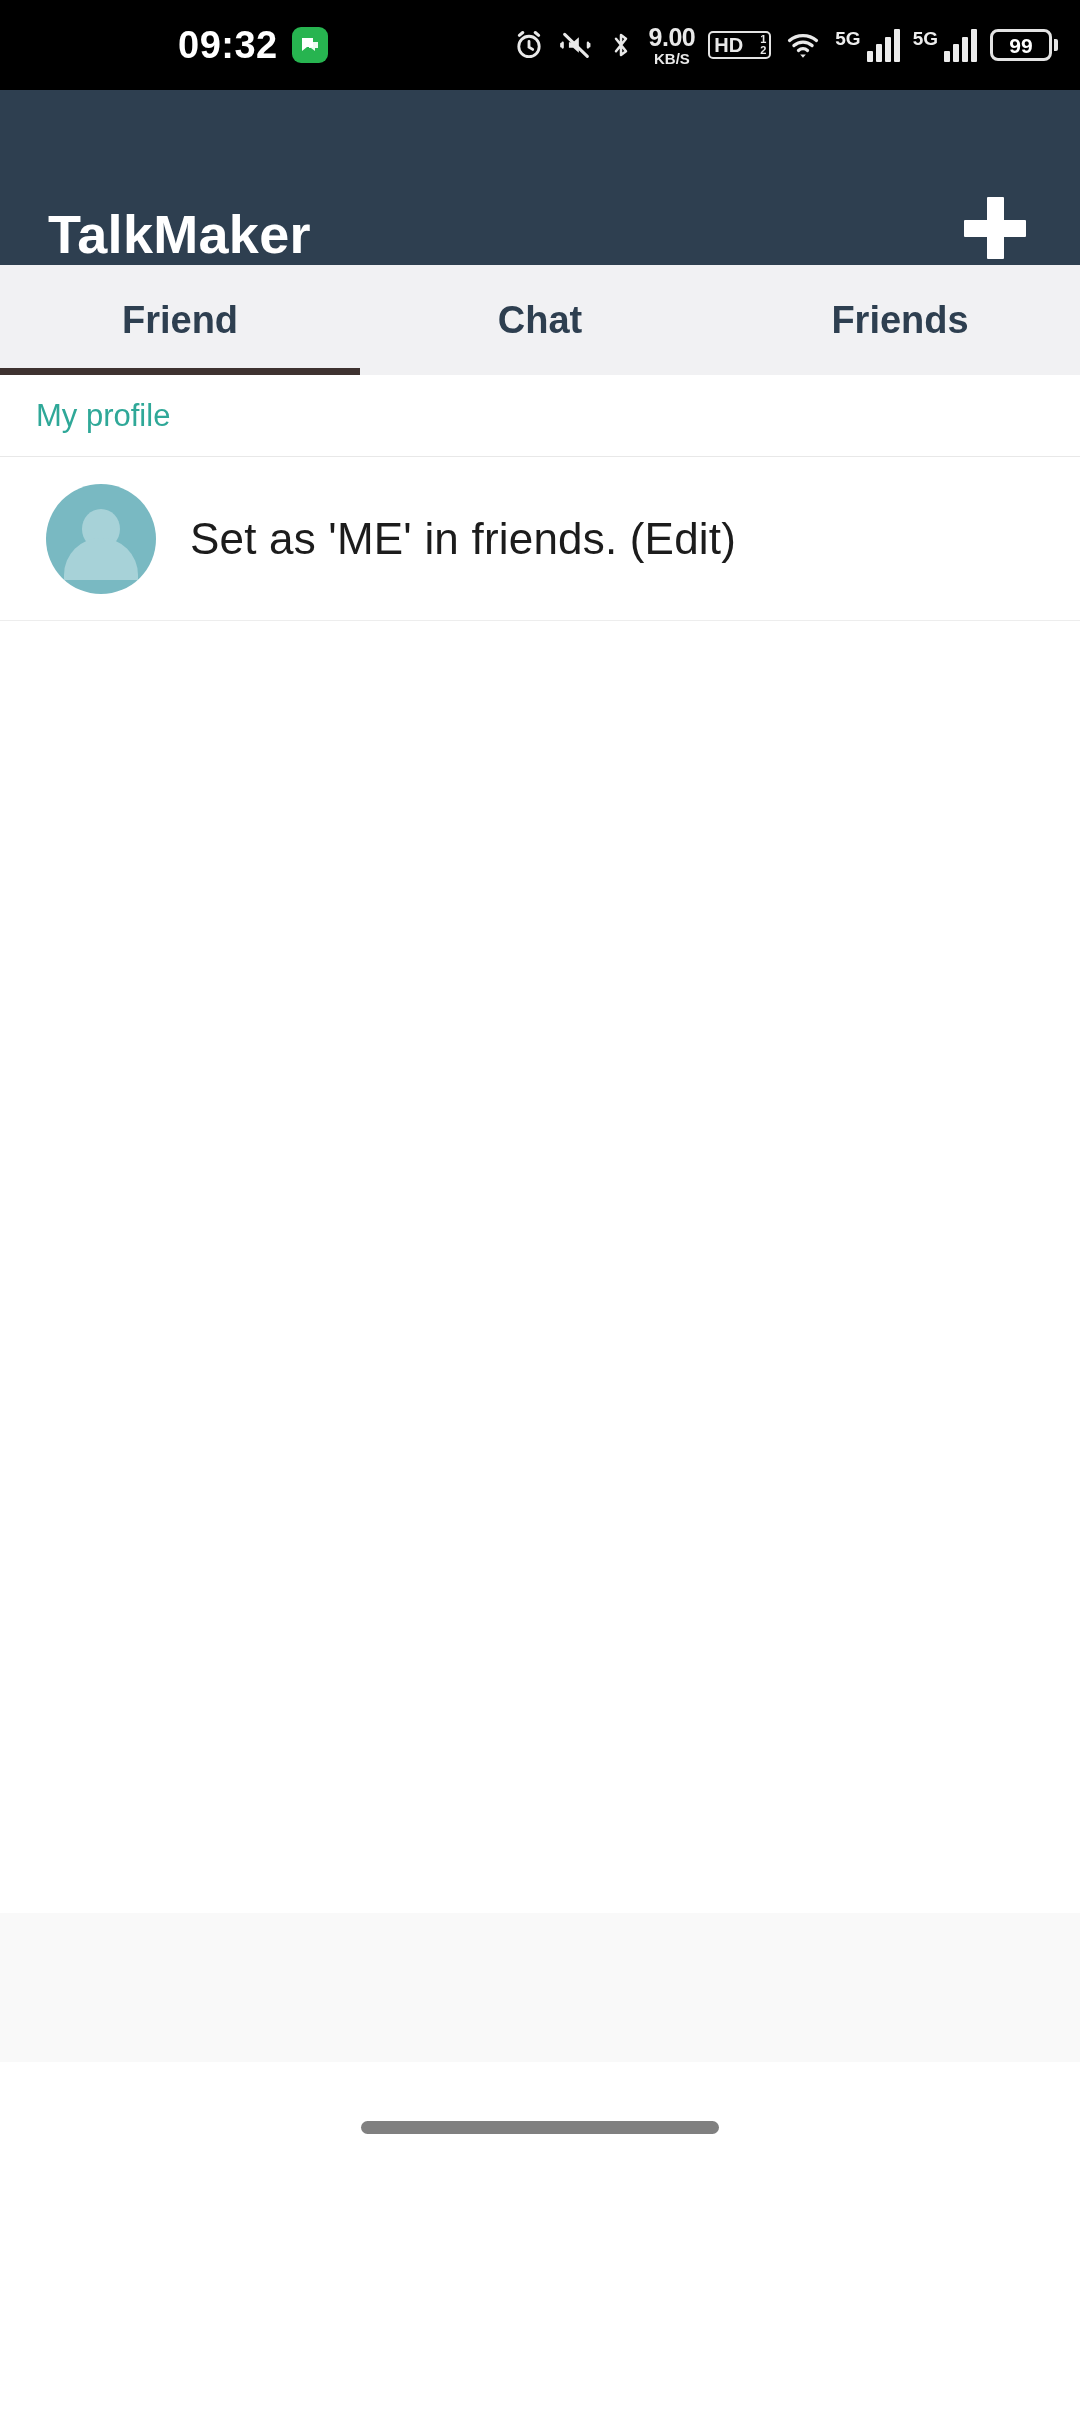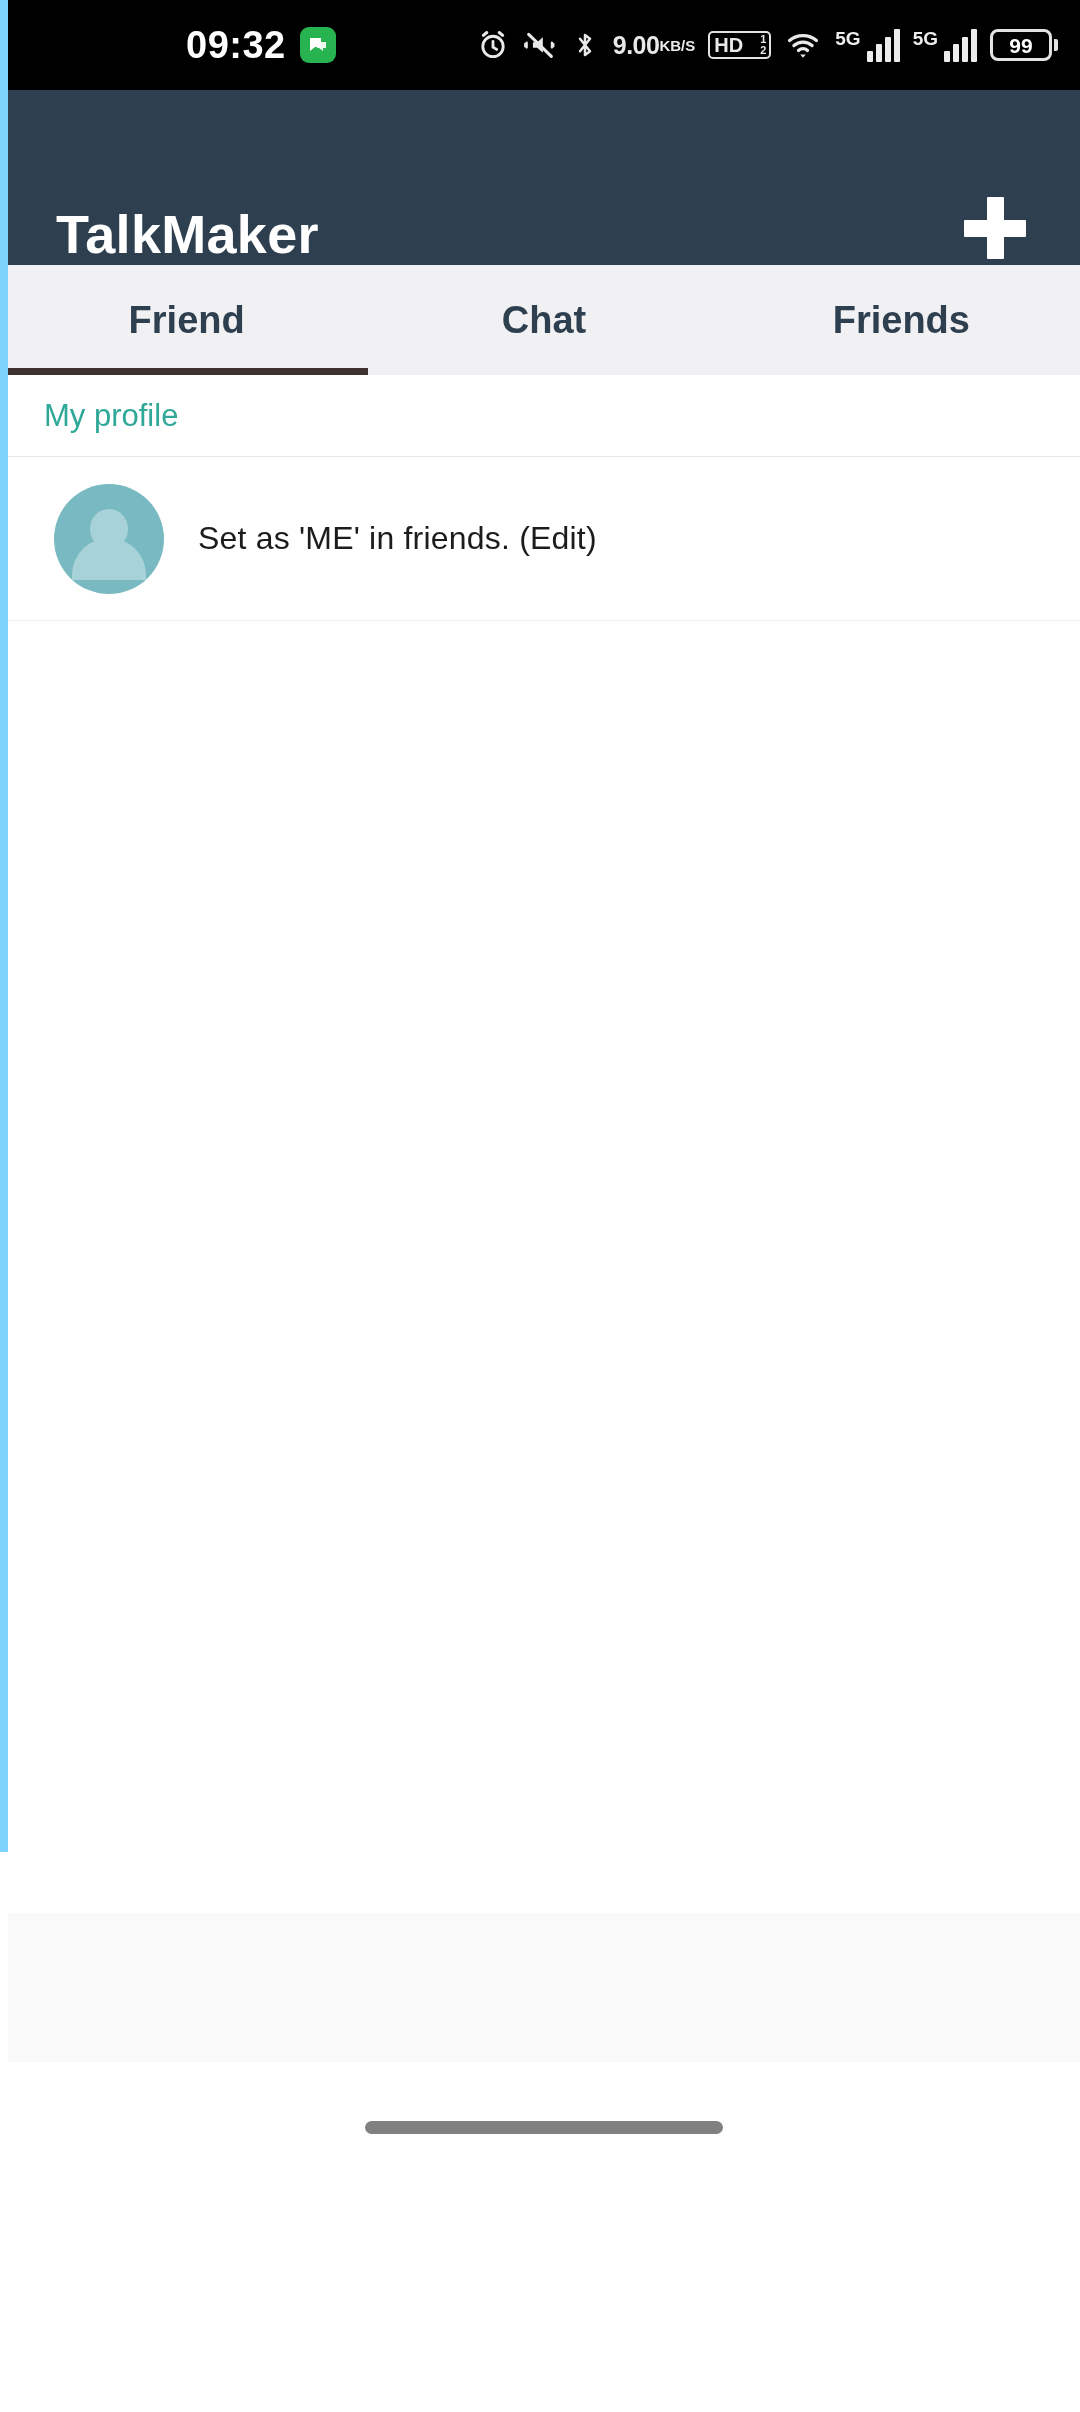--- a/index.html
+++ b/index.html
@@ -2,21 +2,21 @@
 <html><head>
 <meta charset="utf-8">
 <style>
   * { margin:0; padding:0; box-sizing:border-box; }
   html, body {
     width:1080px; height:2412px;
     background:#ffffff;
     font-family:"Liberation Sans", sans-serif;
     overflow:hidden;
   }
-  .phone { position:relative; width:1080px; height:1852px; background:#7dd3fc;padding-left:8px; }
+  .phone { position:relative; width:1080px; height:1852px; background:#86efac; }
 
   
   .statusbar {
     position:relative;
     height:90px; width:100%;
     background:#000;
     display:flex; align-items:center;
     color:#fff;
   }
   .sb-left {
@@ -28,21 +28,21 @@
     width:36px; height:36px; border-radius:9px; background:#27B450;
     display:flex; align-items:center; justify-content:center;
   }
   .sb-msg-icon svg { display:block; }
   .sb-right {
     position:absolute; right:22px; top:0; height:90px;
     display:flex; align-items:center; gap:13px;
   }
   .sb-ico { display:flex; align-items:center; justify-content:center; }
   .net-speed {
-    display:flex; flex-direction:row; align-items:center;
+    display:flex; flex-direction:column; align-items:center;
     line-height:1; color:#e9e9e9;justify-content:center;
   }
   .net-speed .n1 { font-size:25px; font-weight:700; letter-spacing:-0.5px;}
   .net-speed .n2 { font-size:15px; font-weight:700; margin-top:1px; }
   .hd-box {
     border:2.5px solid #e3e3e3; border-radius:5px;
     padding:1px 3px 1px 4px; display:flex; align-items:center; gap:17px;
     color:#e9e9e9;
   }
   .hd-box .hd { font-size:20px; font-weight:700; line-height:1; }
@@ -126,21 +126,21 @@
   .avatar .head {
     position:absolute; top:25px; left:50%; transform:translateX(-50%);
     width:38px; height:40px; border-radius:50%; background:#A7D2D8;
   }
   .avatar .body {
     position:absolute; bottom:14px; left:50%; transform:translateX(-50%);
     width:74px; height:42px; border-radius:38px 38px 0 0; background:#A7D2D8;
   }
   .row-name {
     margin-left:34px;
-    font-size:32px; color:#1C1C1C; letter-spacing:0.2px;
+    font-size:44px; color:#1C1C1C; letter-spacing:0.2px;
   }
   .bubble {
     position:absolute; right:0; top:50%; transform:translateY(-50%);
     background:#F1F1F1;
     padding:29px 42px 31px 44px;
     font-size:33px; color:#8A8A8A;
     white-space:nowrap;
     border-radius:2px;
   }
   .bubble::before {

